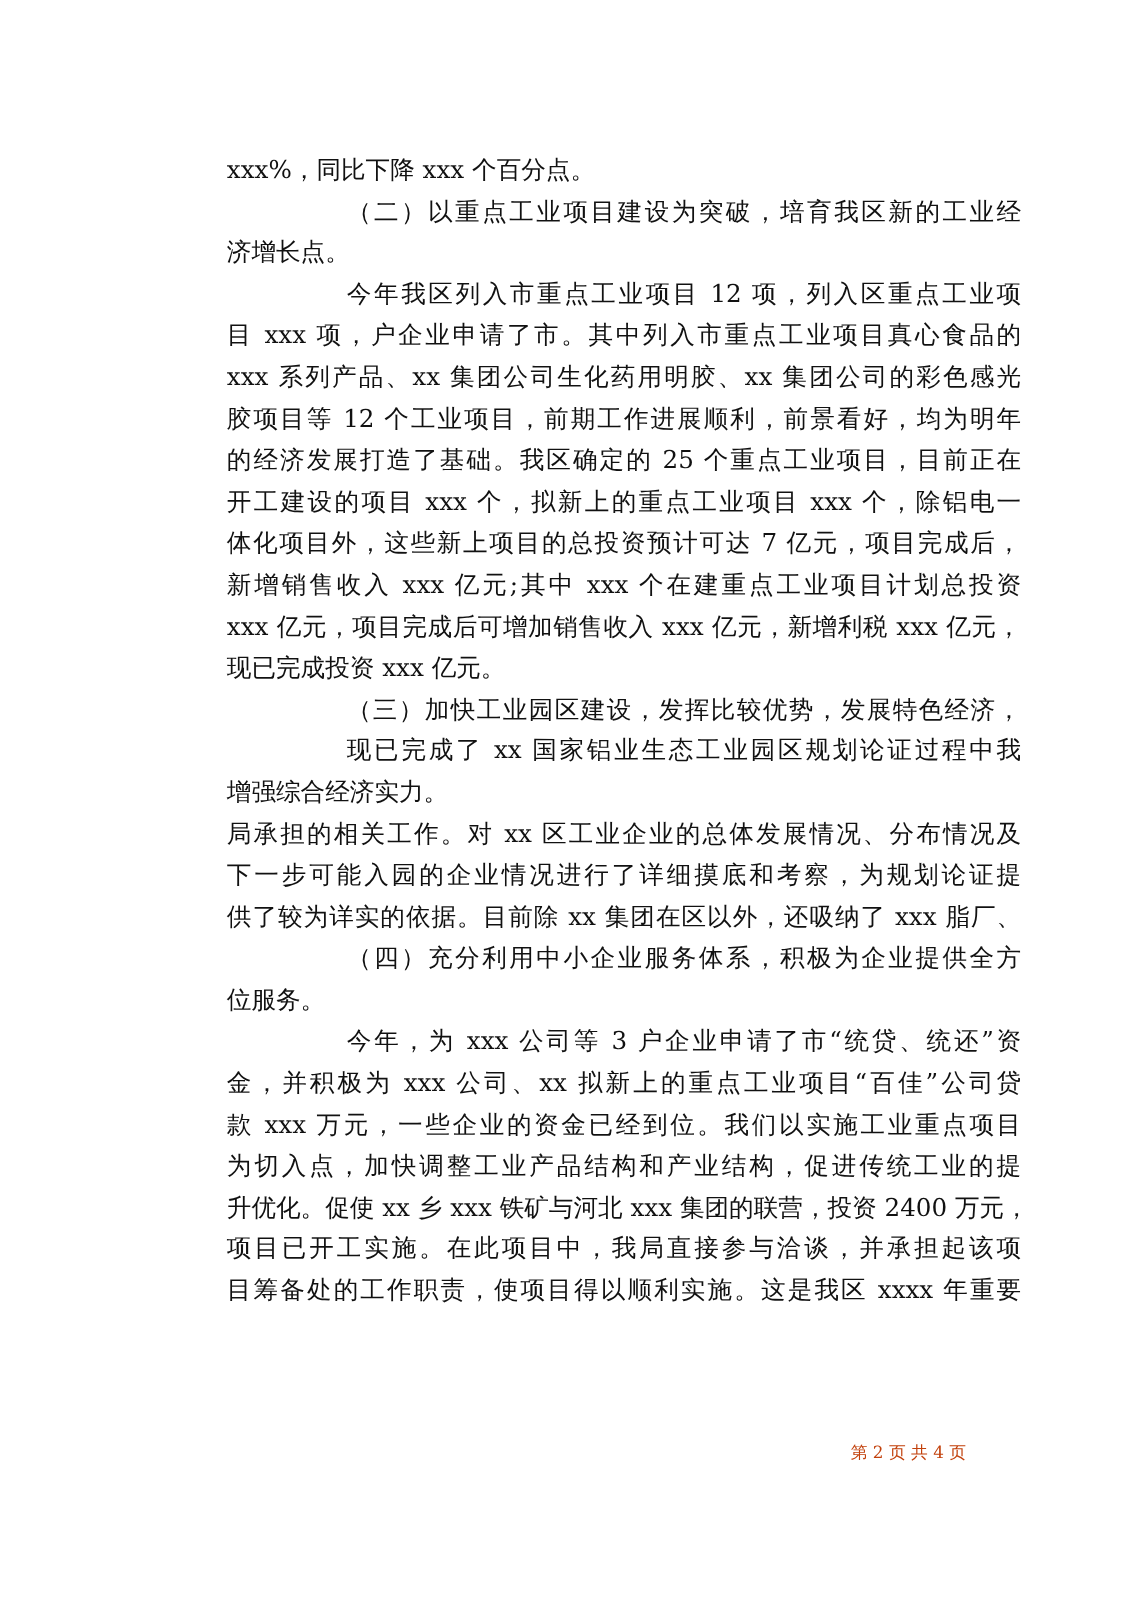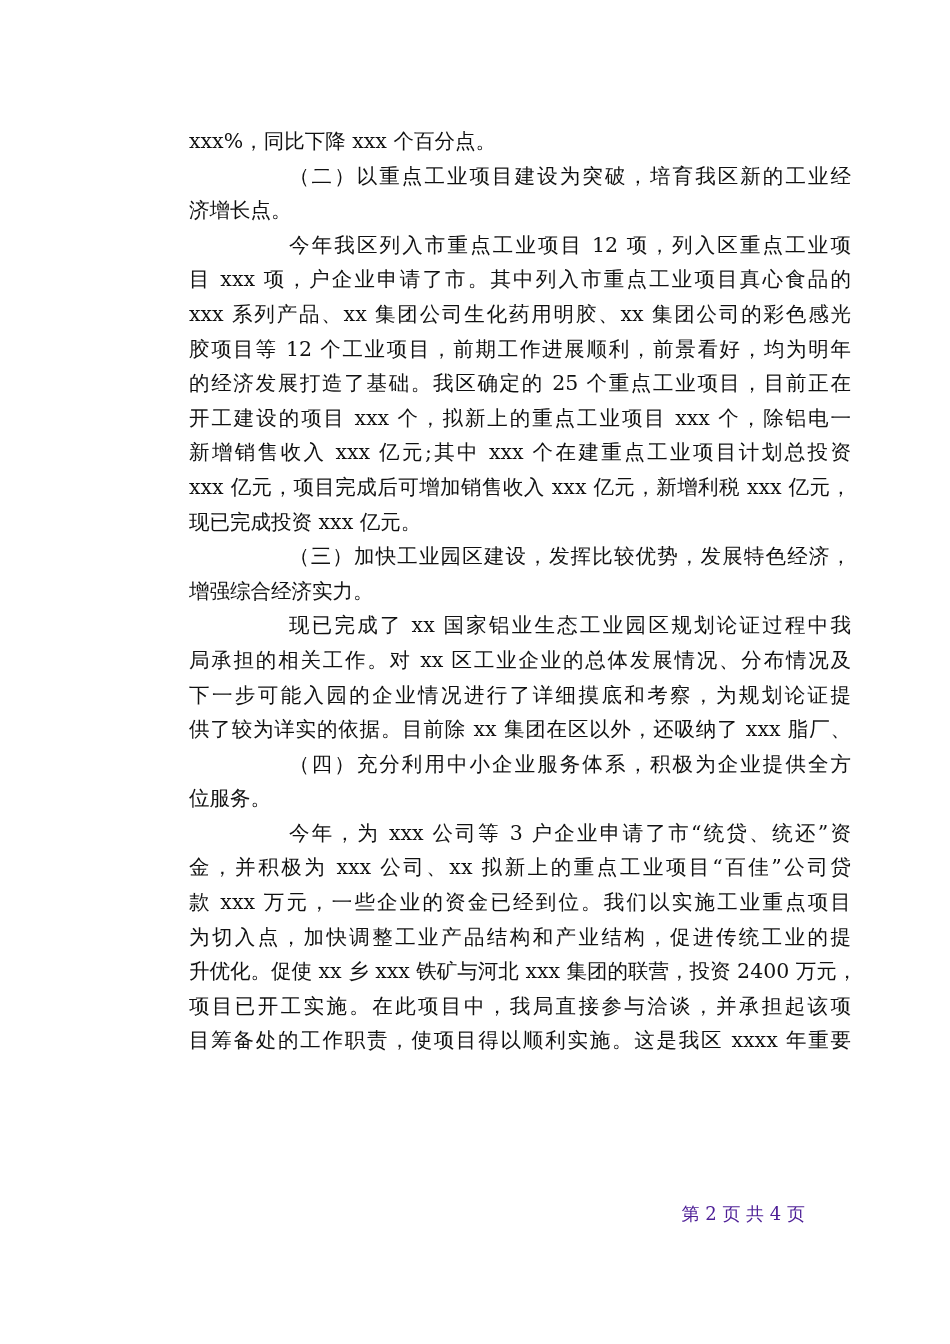--- a/index.html
+++ b/index.html
@@ -11,43 +11,44 @@
     position: absolute; left: 145px; top: 124px; width: 662px;
     font-family: "DejaVu Serif", "Liberation Serif", serif;
     font-size: 20.5px; line-height: 34.6px; color: #111;
     text-align: justify;
     margin-left: 44px;
   }
   .line { display: block; white-space: nowrap; text-align: justify; text-align-last: justify; }
   .line.last { text-align-last: left; }
   .footer {
     position: absolute; top: 1202px; left: 660px; width: 145px; text-align: right;
-    font-family: "DejaVu Serif", "Liberation Serif", serif; font-size: 18px; color: #4c1d95;
+    font-family: "DejaVu Serif", "Liberation Serif", serif; font-size: 14px; color: #c2410c;
   }
 </style>
 </head>
 <body>
 
 <div class="page">
   <div class="content" id="content">
       <span class="line last">xxx%，同比下降 xxx 个百分点。</span>
       <span class="line" style="padding-left: 100px;">（二）以重点工业项目建设为突破，培育我区新的工业经</span>
       <span class="line last">济增长点。</span>
       <span class="line" style="padding-left: 100px;">今年我区列入市重点工业项目 12 项，列入区重点工业项</span>
       <span class="line">目 xxx 项，户企业申请了市。其中列入市重点工业项目真心食品的</span>
       <span class="line">xxx 系列产品、xx 集团公司生化药用明胶、xx 集团公司的彩色感光</span>
       <span class="line">胶项目等 12 个工业项目，前期工作进展顺利，前景看好，均为明年</span>
       <span class="line">的经济发展打造了基础。我区确定的 25 个重点工业项目，目前正在</span>
       <span class="line">开工建设的项目 xxx 个，拟新上的重点工业项目 xxx 个，除铝电一</span>
+      <span class="line">体化项目外，这些新上项目的总投资预计可达 7 亿元，项目完成后，</span>
       <span class="line">新增销售收入 xxx 亿元;其中 xxx 个在建重点工业项目计划总投资</span>
       <span class="line">xxx 亿元，项目完成后可增加销售收入 xxx 亿元，新增利税 xxx 亿元，</span>
       <span class="line last">现已完成投资 xxx 亿元。</span>
       <span class="line" style="padding-left: 100px;">（三）加快工业园区建设，发挥比较优势，发展特色经济，</span>
+      <span class="line" style="padding-left: 100px;">现已完成了 xx 国家铝业生态工业园区规划论证过程中我</span>
       <span class="line last">增强综合经济实力。</span>
-      <span class="line" style="padding-left: 100px;">现已完成了 xx 国家铝业生态工业园区规划论证过程中我</span>
       <span class="line">局承担的相关工作。对 xx 区工业企业的总体发展情况、分布情况及</span>
       <span class="line">下一步可能入园的企业情况进行了详细摸底和考察，为规划论证提</span>
       <span class="line">供了较为详实的依据。目前除 xx 集团在区以外，还吸纳了 xxx 脂厂、</span>
       <span class="line" style="padding-left: 100px;">（四）充分利用中小企业服务体系，积极为企业提供全方</span>
       <span class="line last">位服务。</span>
       <span class="line" style="padding-left: 100px;">今年，为 xxx 公司等 3 户企业申请了市“统贷、统还”资</span>
       <span class="line">金，并积极为 xxx 公司、xx 拟新上的重点工业项目“百佳”公司贷</span>
       <span class="line">款 xxx 万元，一些企业的资金已经到位。我们以实施工业重点项目</span>
       <span class="line">为切入点，加快调整工业产品结构和产业结构，促进传统工业的提</span>
       <span class="line">升优化。促使 xx 乡 xxx 铁矿与河北 xxx 集团的联营，投资 2400 万元，</span>

